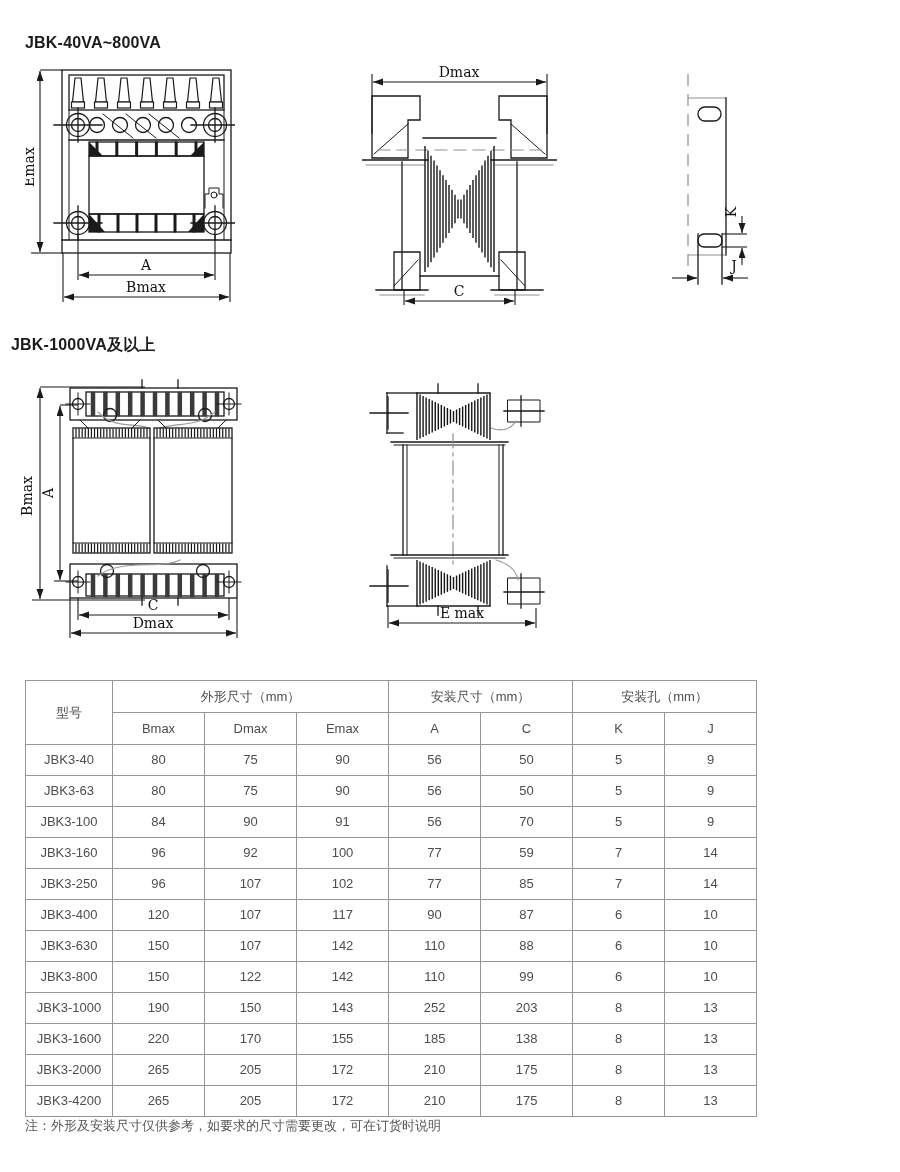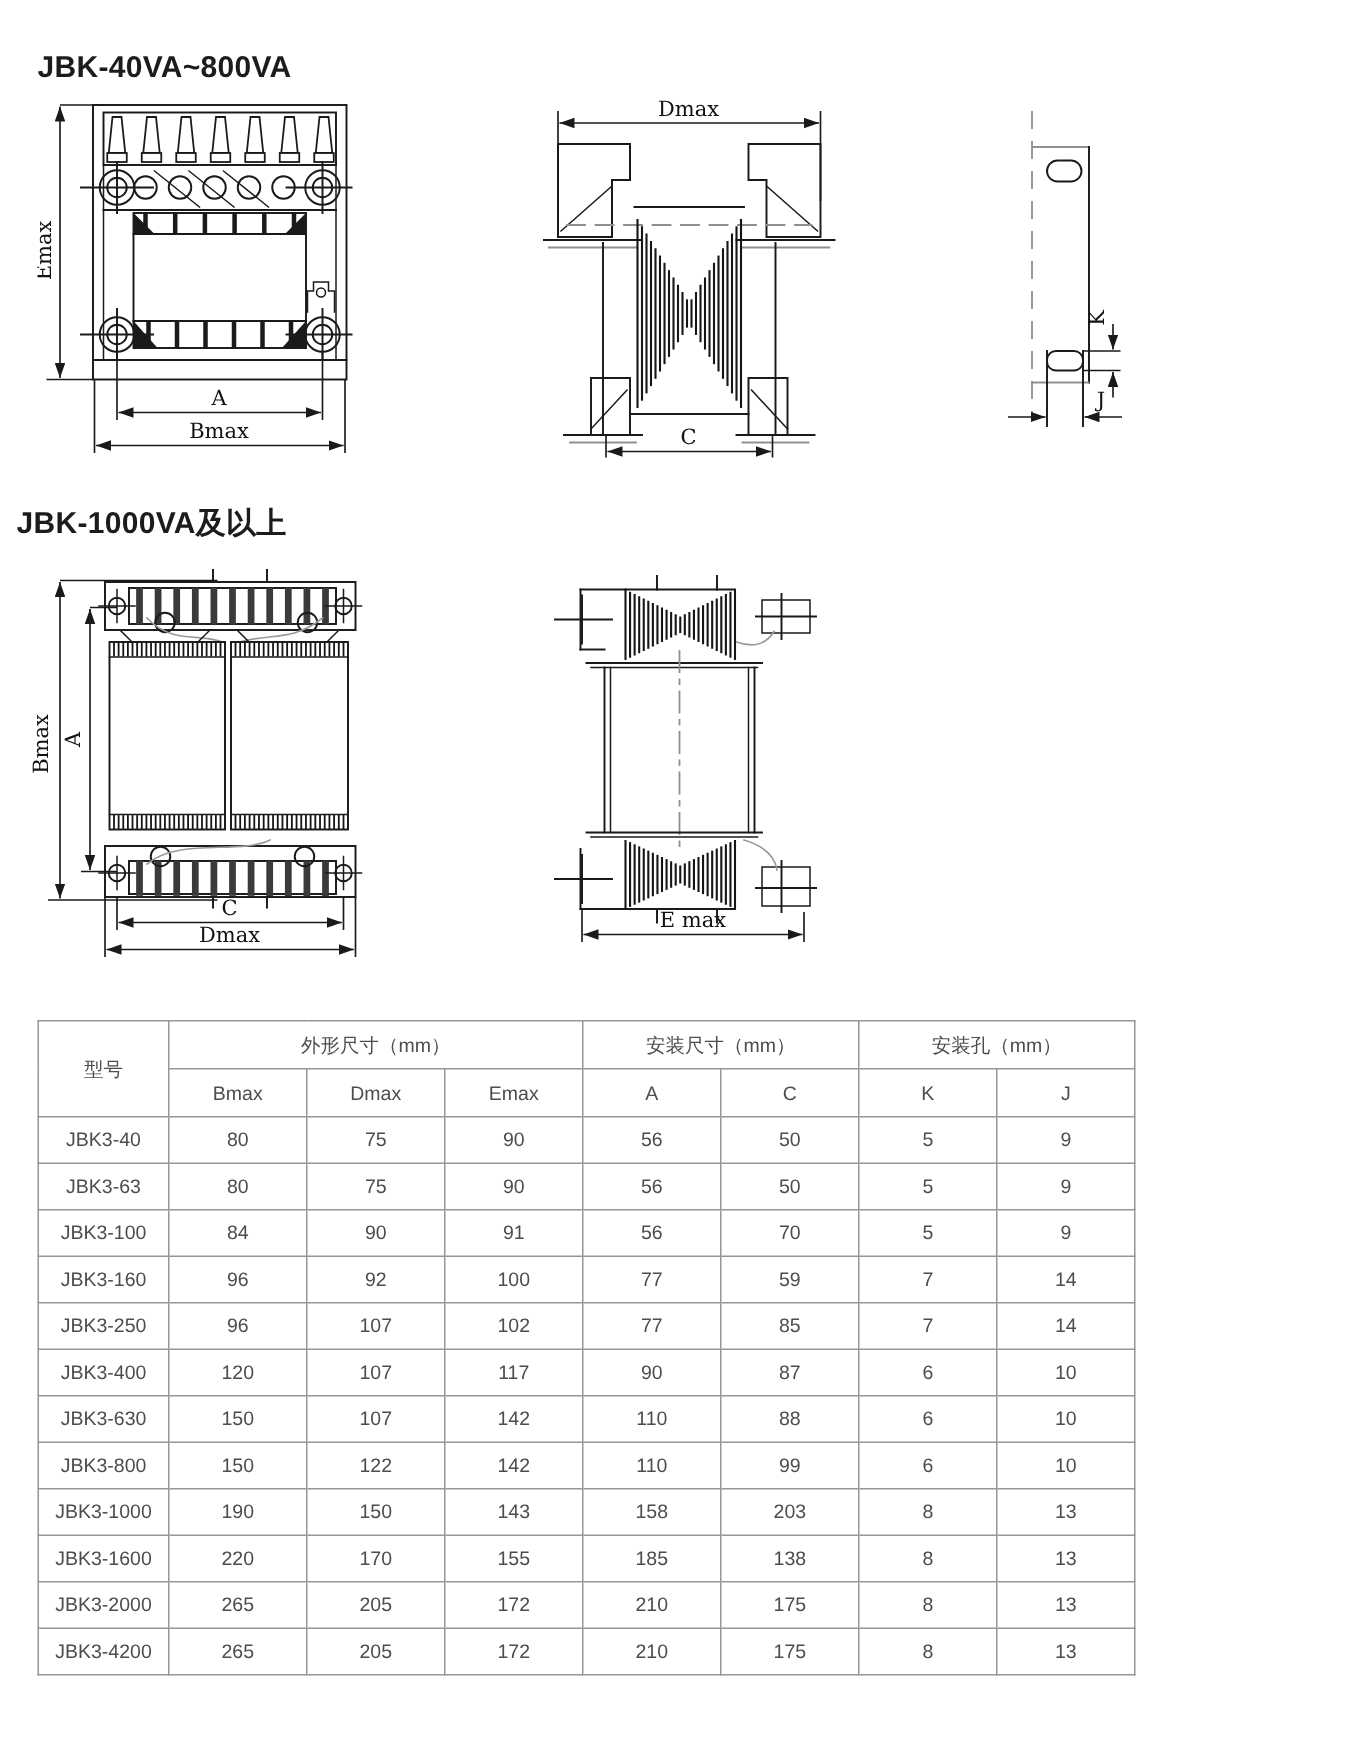--- a/index.html
+++ b/index.html
@@ -1,18 +1,18 @@
 <!DOCTYPE html>
 <html><head>
 <meta charset="utf-8">
 <style>
   html,body{margin:0;padding:0;background:#fff;}
   #page{position:relative;width:900px;height:1172px;background:#fff;overflow:hidden;
         font-family:"Liberation Sans",sans-serif;}
-  .sec-title{position:absolute;font-size:20px;font-weight:bold;color:#1c1c1c;letter-spacing:.2px;}
+  .sec-title{position:absolute;font-size:16px;font-weight:bold;color:#1c1c1c;letter-spacing:.2px;}
   .drw{position:absolute;}
   
   .ln{stroke:#1a1a1a;stroke-width:1.3;fill:none;stroke-linecap:square;}
   .thin{stroke:#1a1a1a;stroke-width:1;fill:none;}
   .gray{stroke:#8f8f8f;stroke-width:1.2;fill:none;}
   .wire{stroke:#9a9a9a;stroke-width:1.1;fill:none;}
   .dim line,.dim path{stroke:#1a1a1a;stroke-width:1.1;fill:none;}
   .dimlabel{font-family:"DejaVu Serif",serif;font-size:14px;fill:#111;text-anchor:middle;}
   [data-gen="bowtie"] line{stroke:#151515;stroke-width:1.4;}
   [data-gen="vlines"] line{stroke:#151515;stroke-width:1.2;}
@@ -656,21 +656,21 @@
           <td>110</td>
           <td>99</td>
           <td>6</td>
           <td>10</td>
         </tr>
         <tr>
           <td>JBK3-1000</td>
           <td>190</td>
           <td>150</td>
           <td>143</td>
-          <td>158</td>
+          <td>252</td>
           <td>203</td>
           <td>8</td>
           <td>13</td>
         </tr>
         <tr>
           <td>JBK3-1600</td>
           <td>220</td>
           <td>170</td>
           <td>155</td>
           <td>185</td>
@@ -694,14 +694,15 @@
           <td>205</td>
           <td>172</td>
           <td>210</td>
           <td>175</td>
           <td>8</td>
           <td>13</td>
         </tr>
       </tbody>
   </table>
 
+  <div class="note">注：外形及安装尺寸仅供参考，如要求的尺寸需要更改，可在订货时说明</div>
 
 </div>
 
 </body></html>

